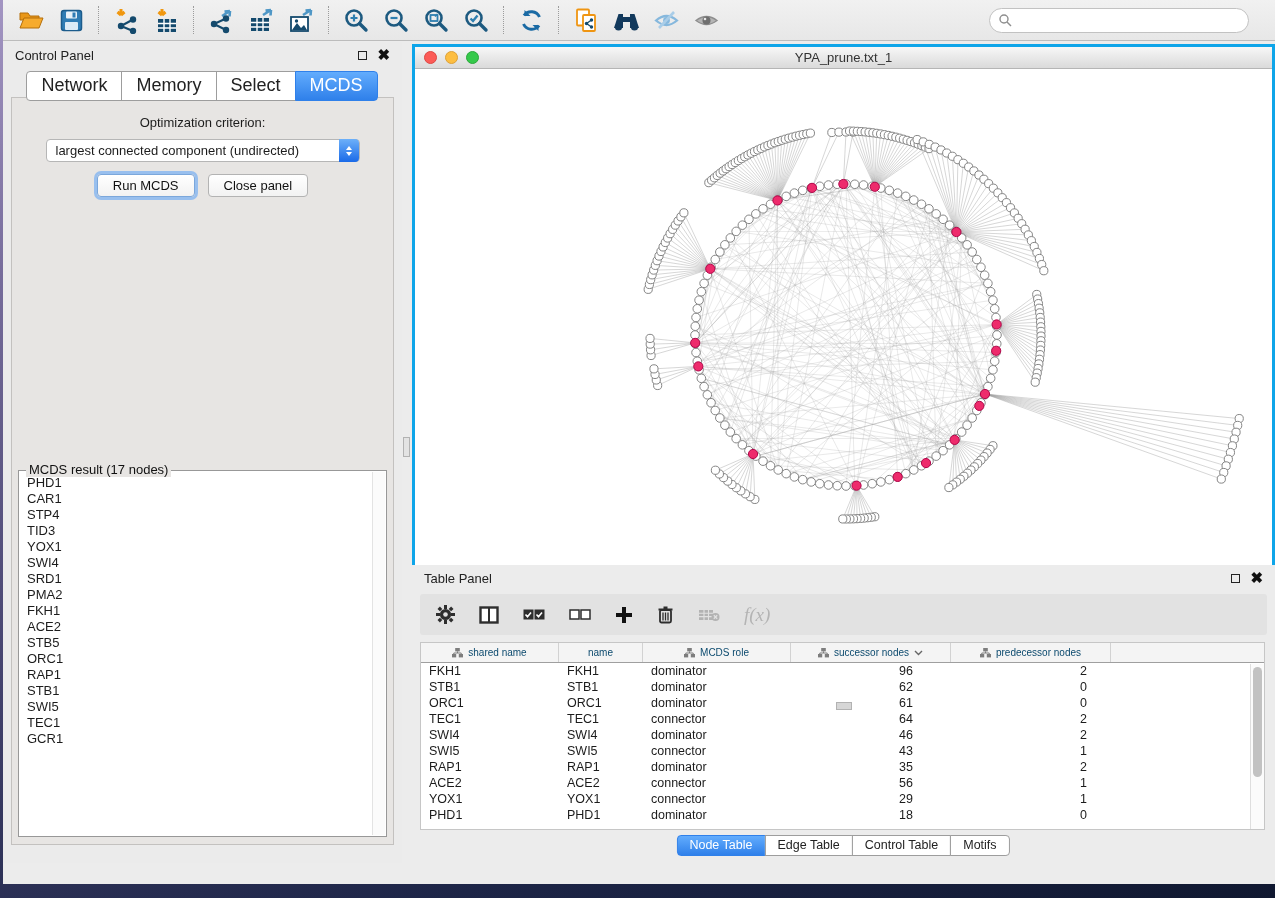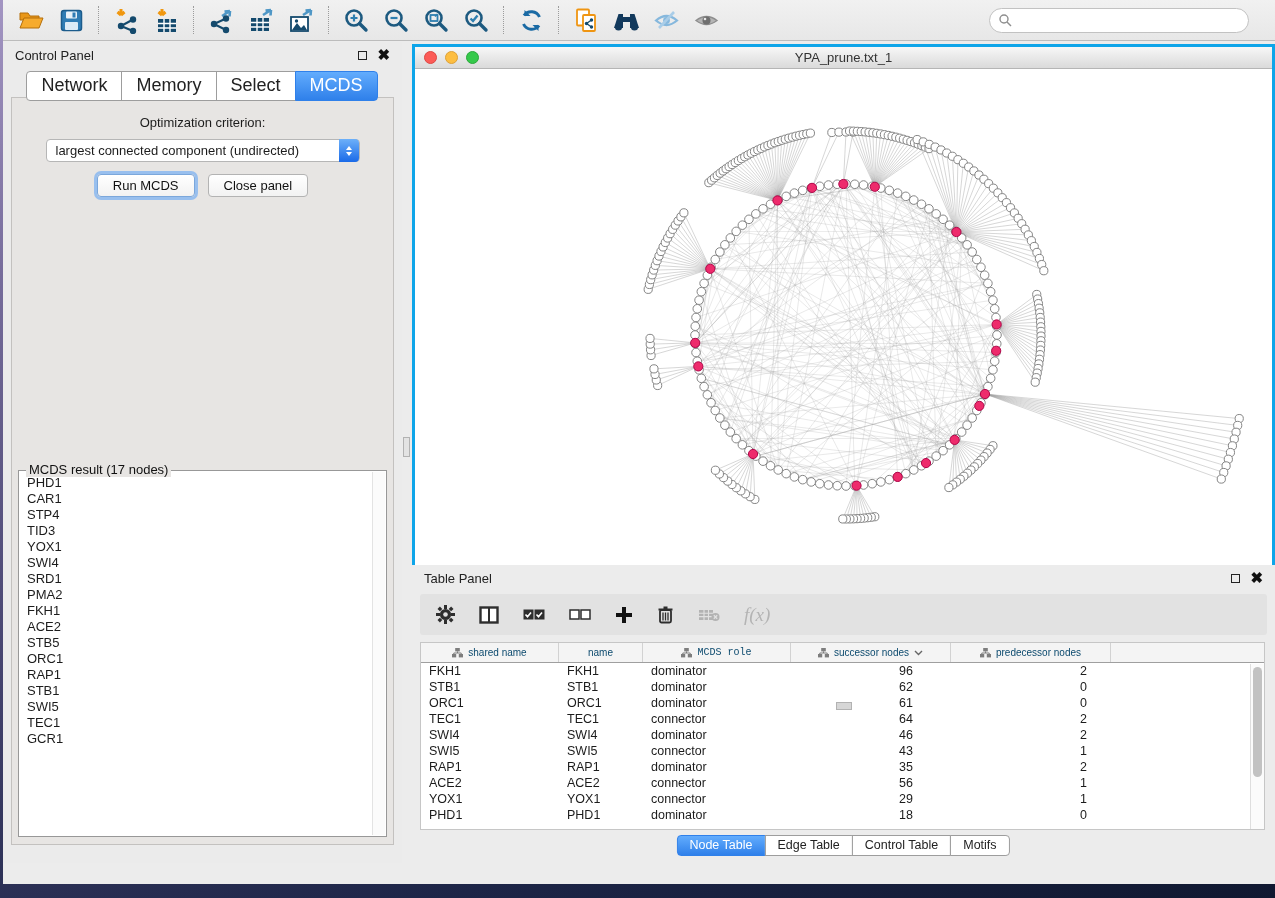--- a/index.html
+++ b/index.html
@@ -1121,21 +1121,21 @@
               <rect x="3.2" y="0" width="4.6" height="3.4" fill="#7d7d7d"></rect>
               <path d="M5.5 3.4 v1.6 M1.8 6 v-1 h7.4 v1" stroke="#7d7d7d" fill="none"></path>
               <rect x="0" y="6" width="4.2" height="3.4" fill="#7d7d7d"></rect>
               <rect x="6.8" y="6" width="4.2" height="3.4" fill="#7d7d7d"></rect>
             </svg>
             <span>shared name</span>
           </div>
           <div class="th" style="width: 84px;">
             <span>name</span>
           </div>
-          <div class="th" style="width: 148px; font-family: Liberation Mono, monospace;">
+          <div class="th" style="width: 148px;">
             <svg width="11" height="10" viewBox="0 0 11 10">
               <rect x="3.2" y="0" width="4.6" height="3.4" fill="#7d7d7d"></rect>
               <path d="M5.5 3.4 v1.6 M1.8 6 v-1 h7.4 v1" stroke="#7d7d7d" fill="none"></path>
               <rect x="0" y="6" width="4.2" height="3.4" fill="#7d7d7d"></rect>
               <rect x="6.8" y="6" width="4.2" height="3.4" fill="#7d7d7d"></rect>
             </svg>
             <span>MCDS role</span>
           </div>
           <div class="th" style="width: 160px;">
             <svg width="11" height="10" viewBox="0 0 11 10">

